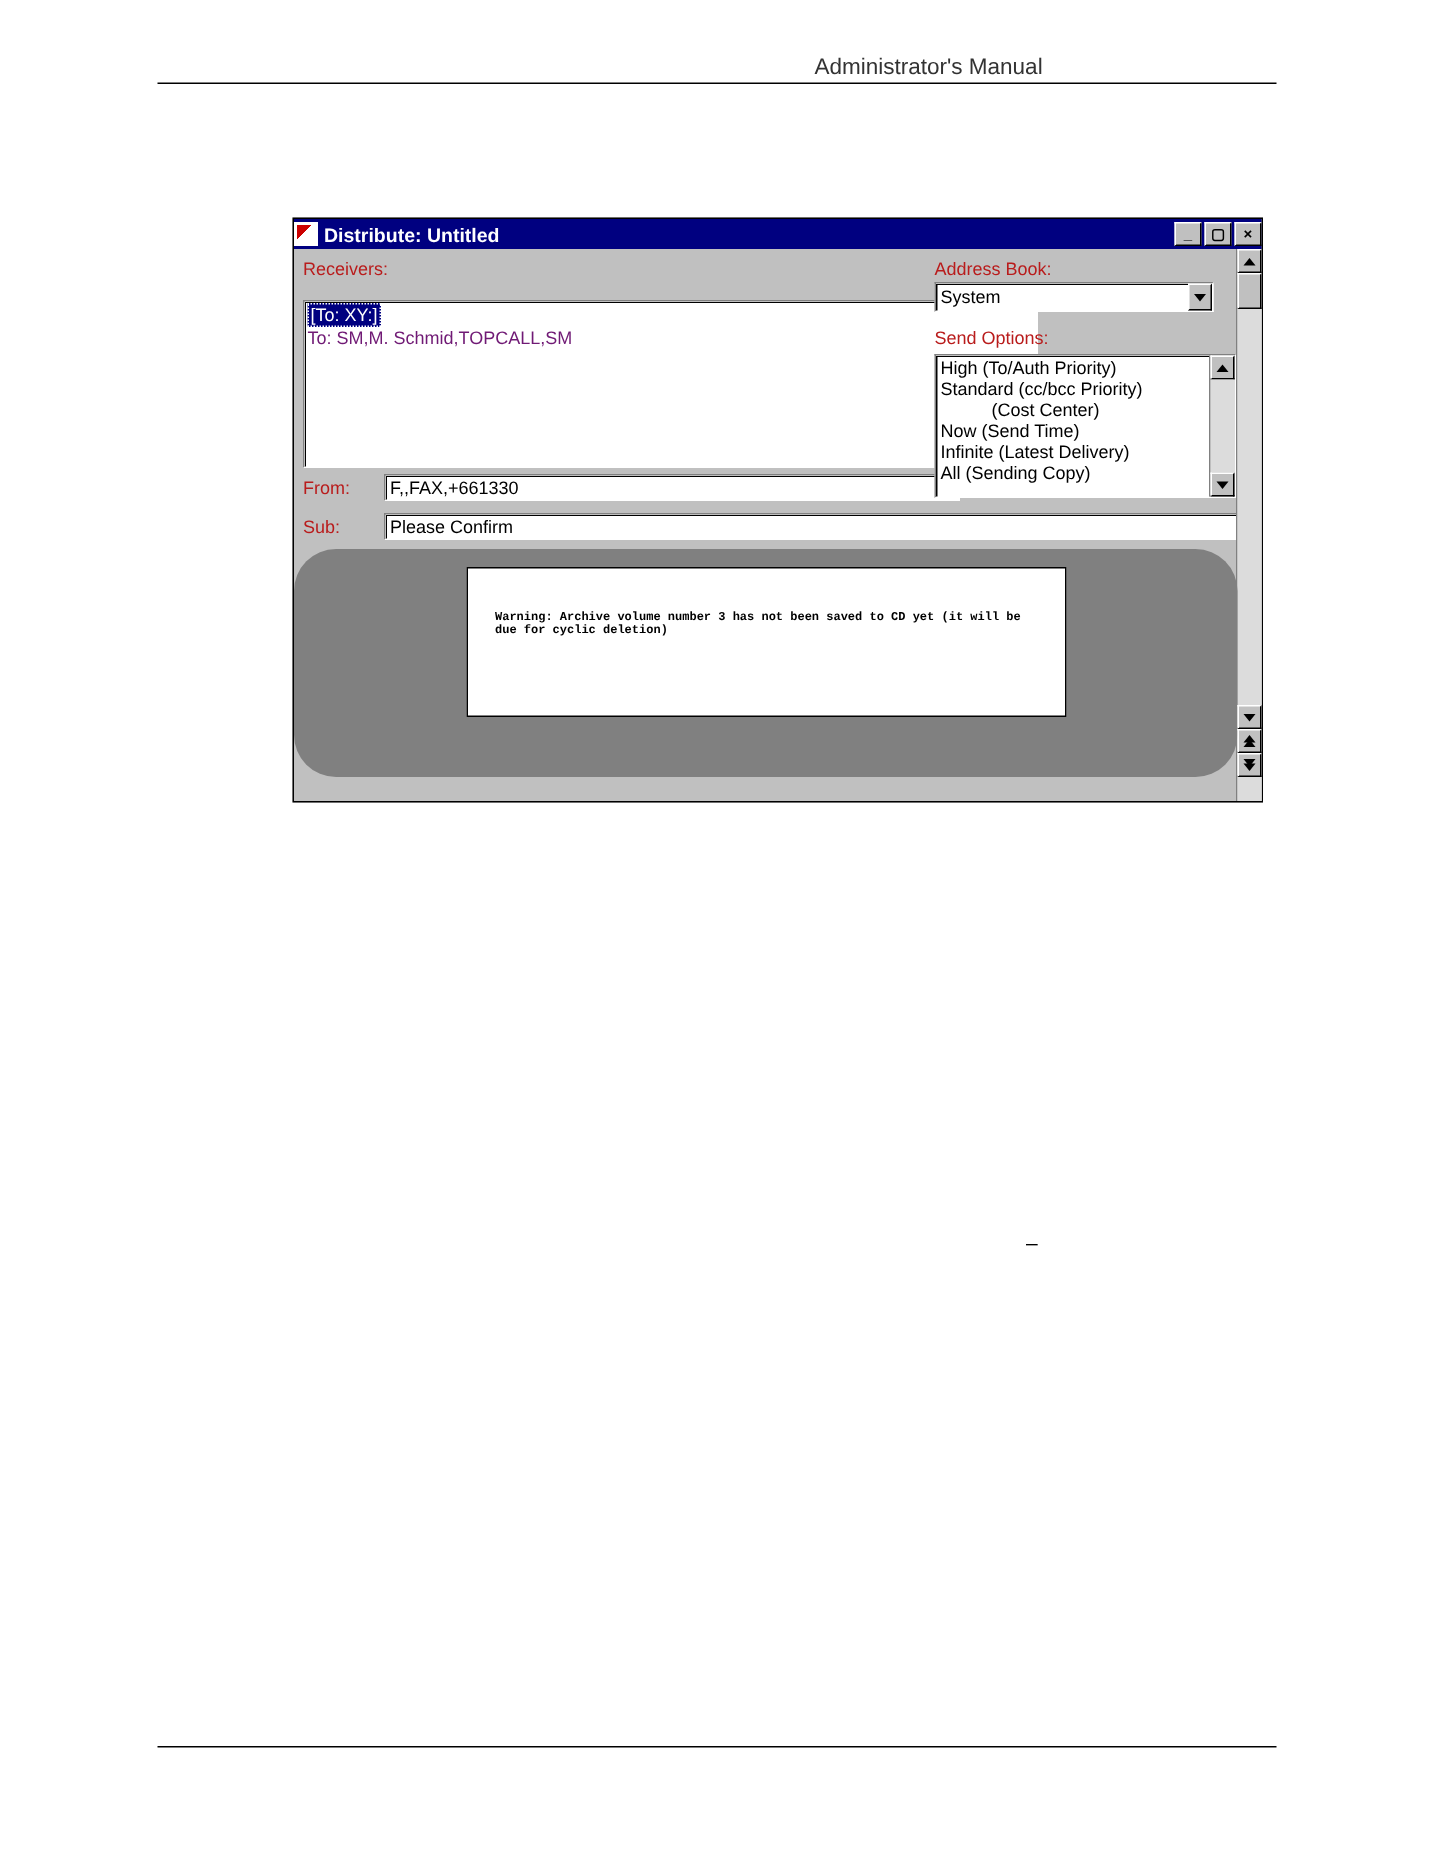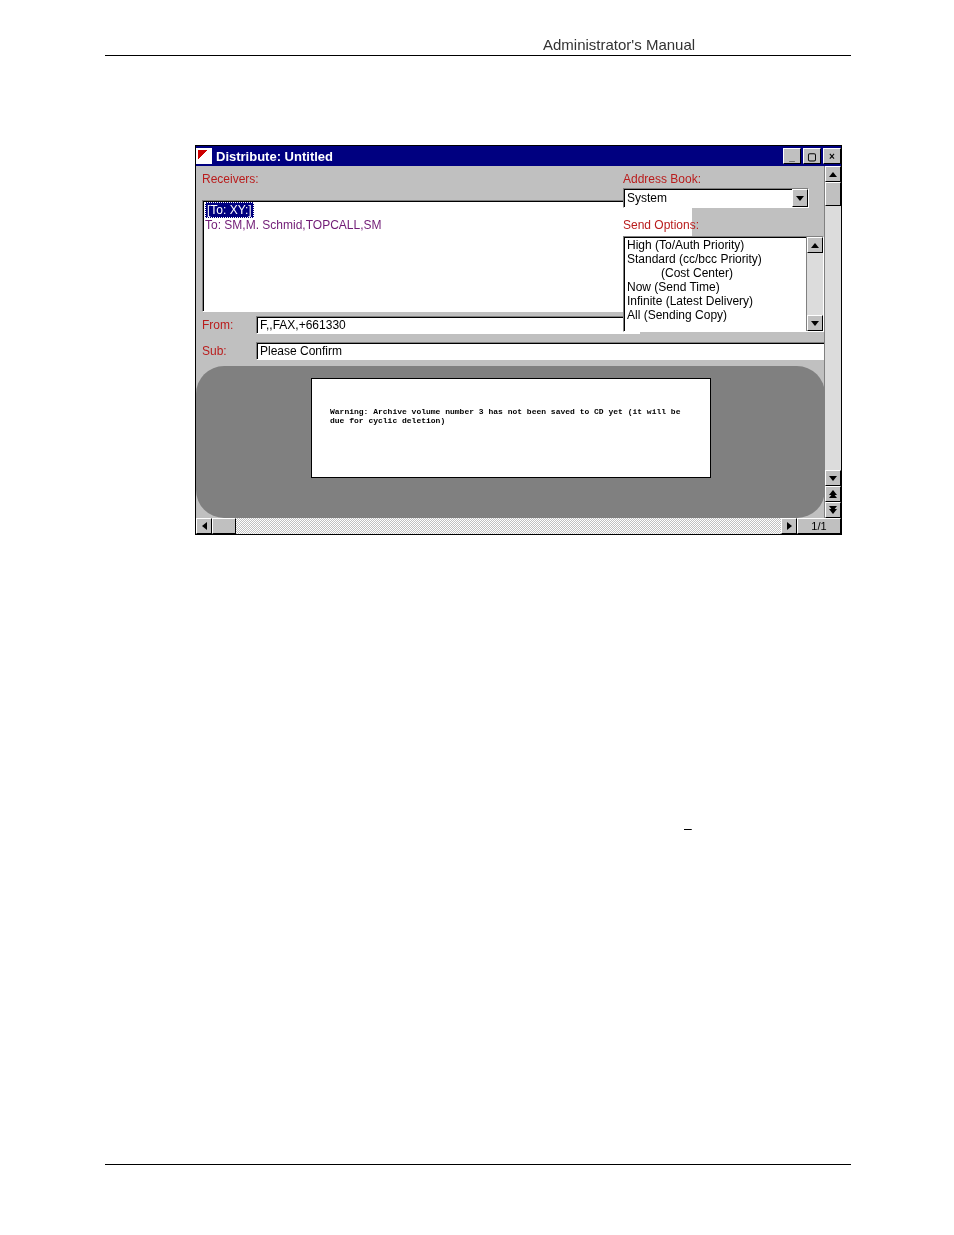--- a/index.html
+++ b/index.html
@@ -341,27 +341,16 @@
             </div>
           </div>
         <div class="sbtn">
             <div class="dbl-down">
               <div class="arrow-down"></div>
               <div class="arrow-down"></div>
             </div>
           </div>
       </div>
 
-      <div class="hscroll">
-        <div class="sbtn">
-            <div class="arrow-left"></div>
-          </div>
-        <div class="sbtn" style="width:24px"></div>
-        <div class="htrack"></div>
-        <div class="sbtn">
-            <div class="arrow-right"></div>
-          </div>
-        <div class="page-indicator">1/1</div>
-      </div>
 
     </div>
   </div>
 </div>
 
 </body></html>

